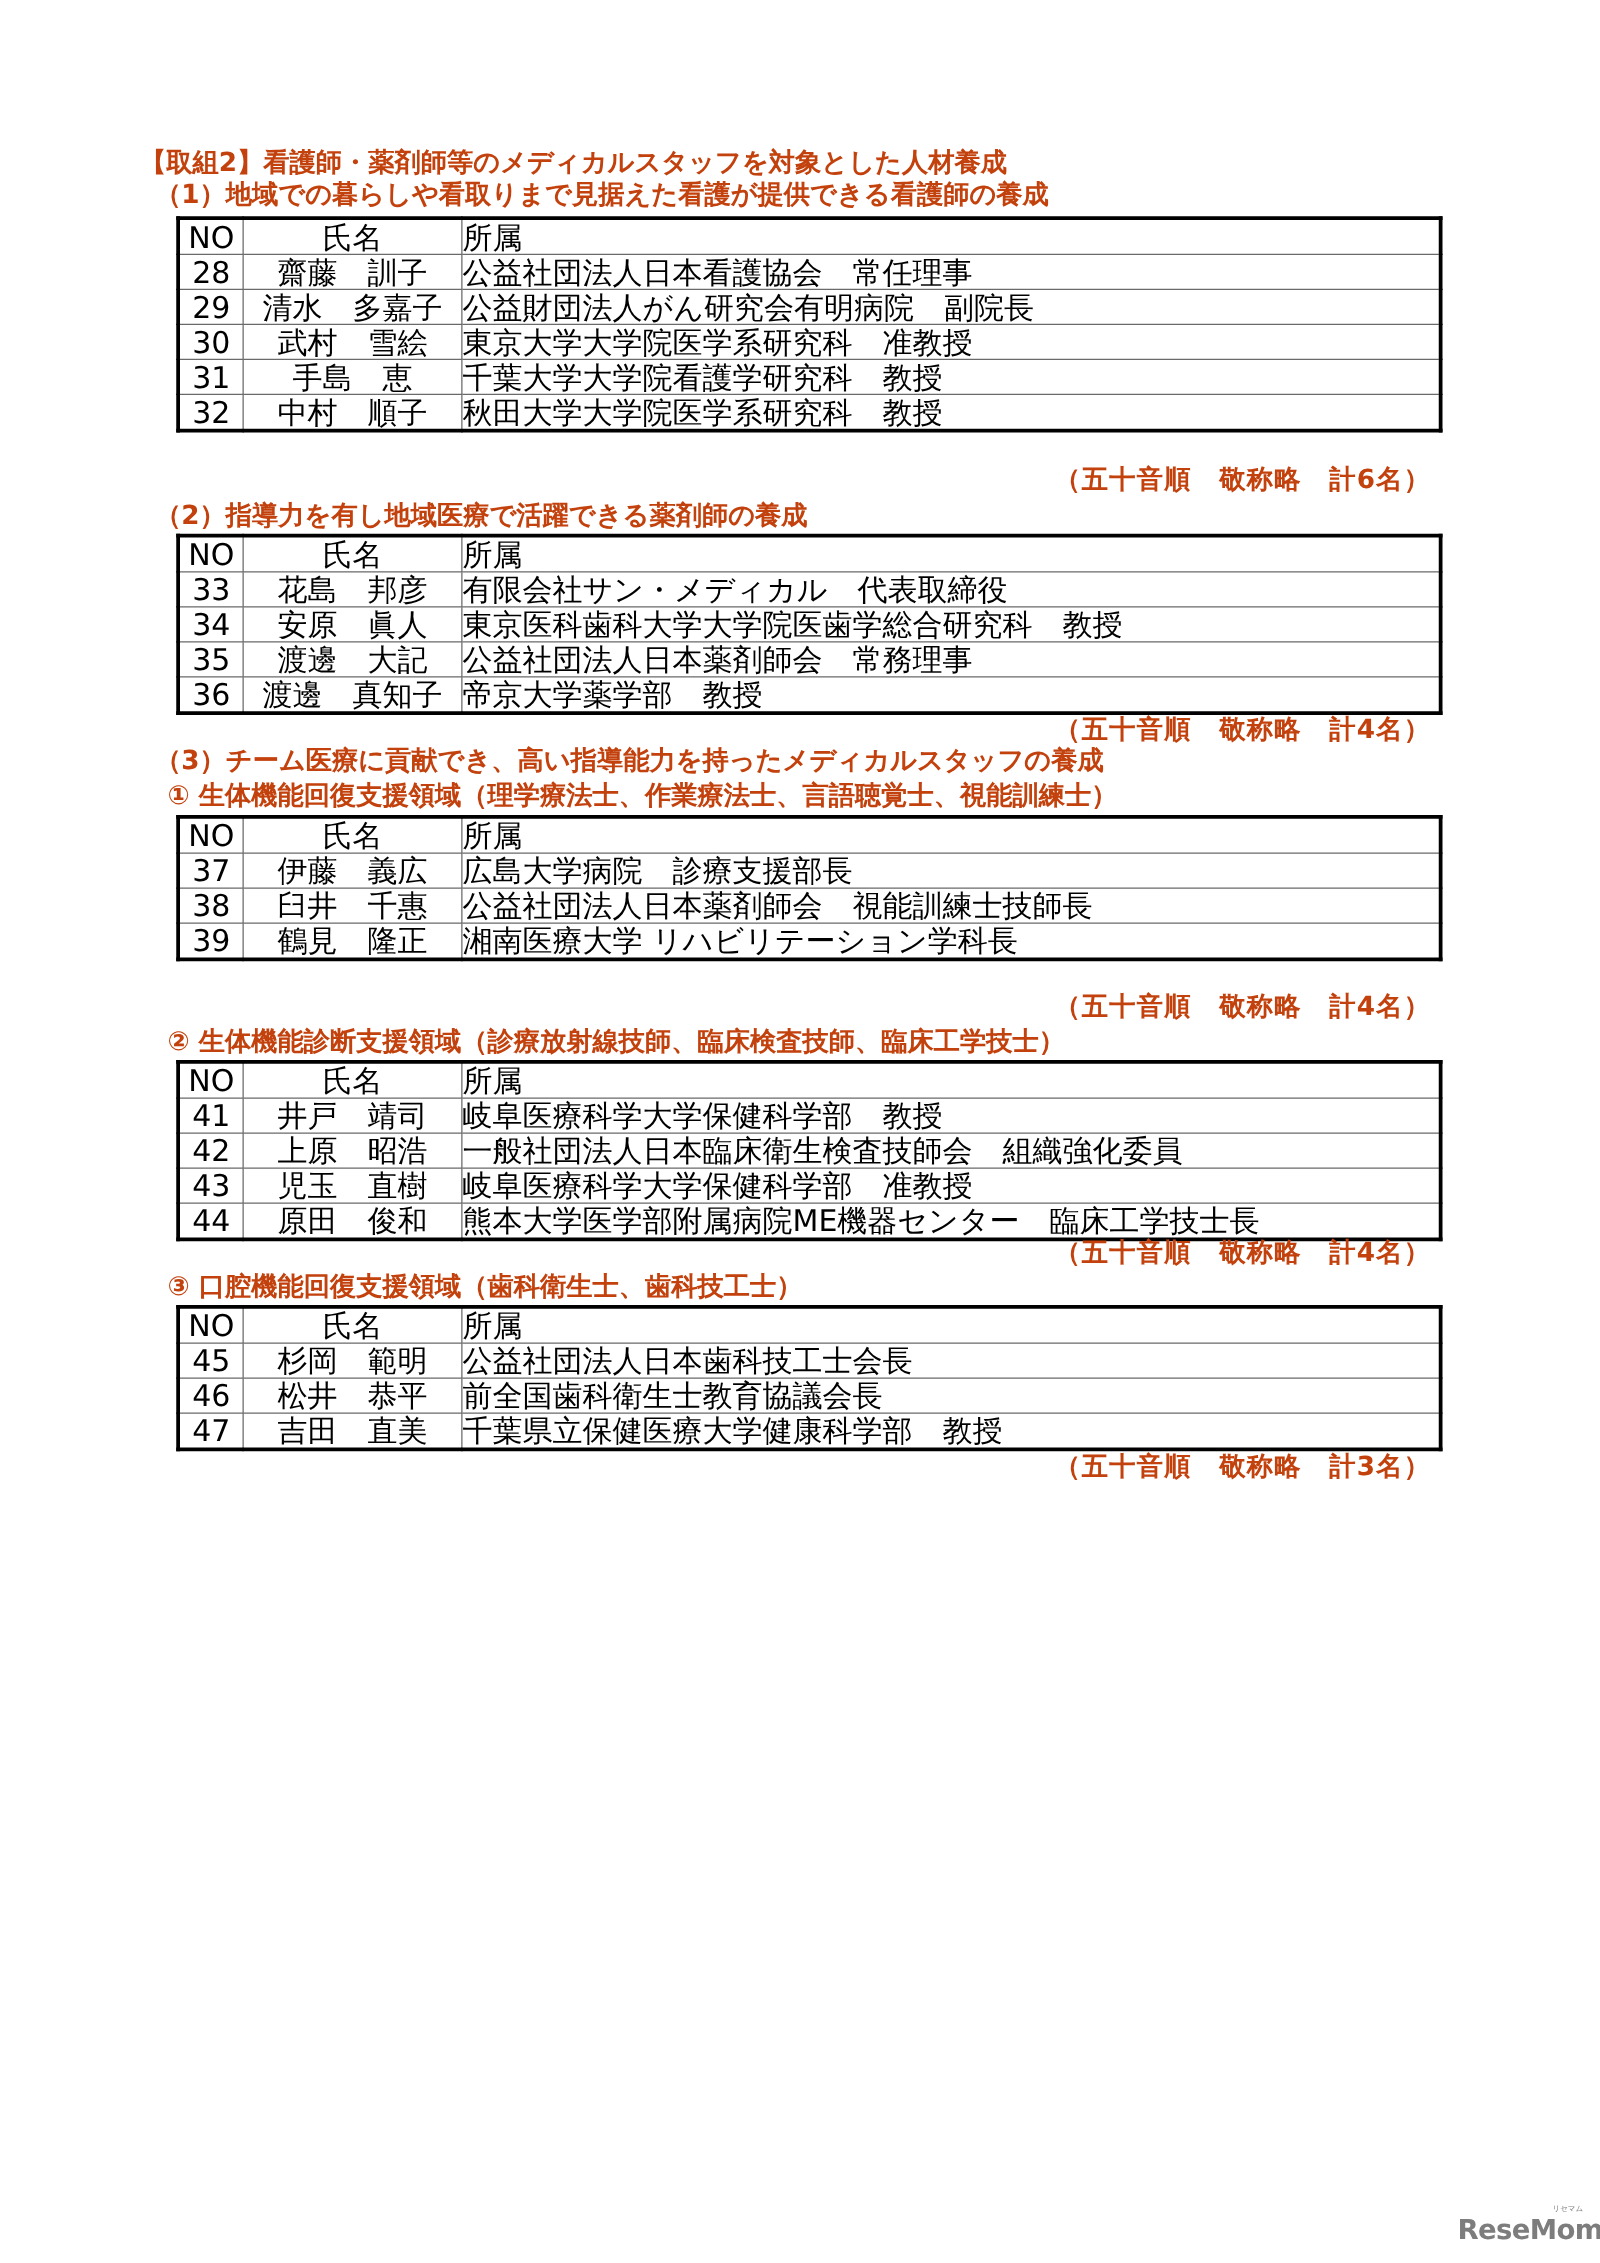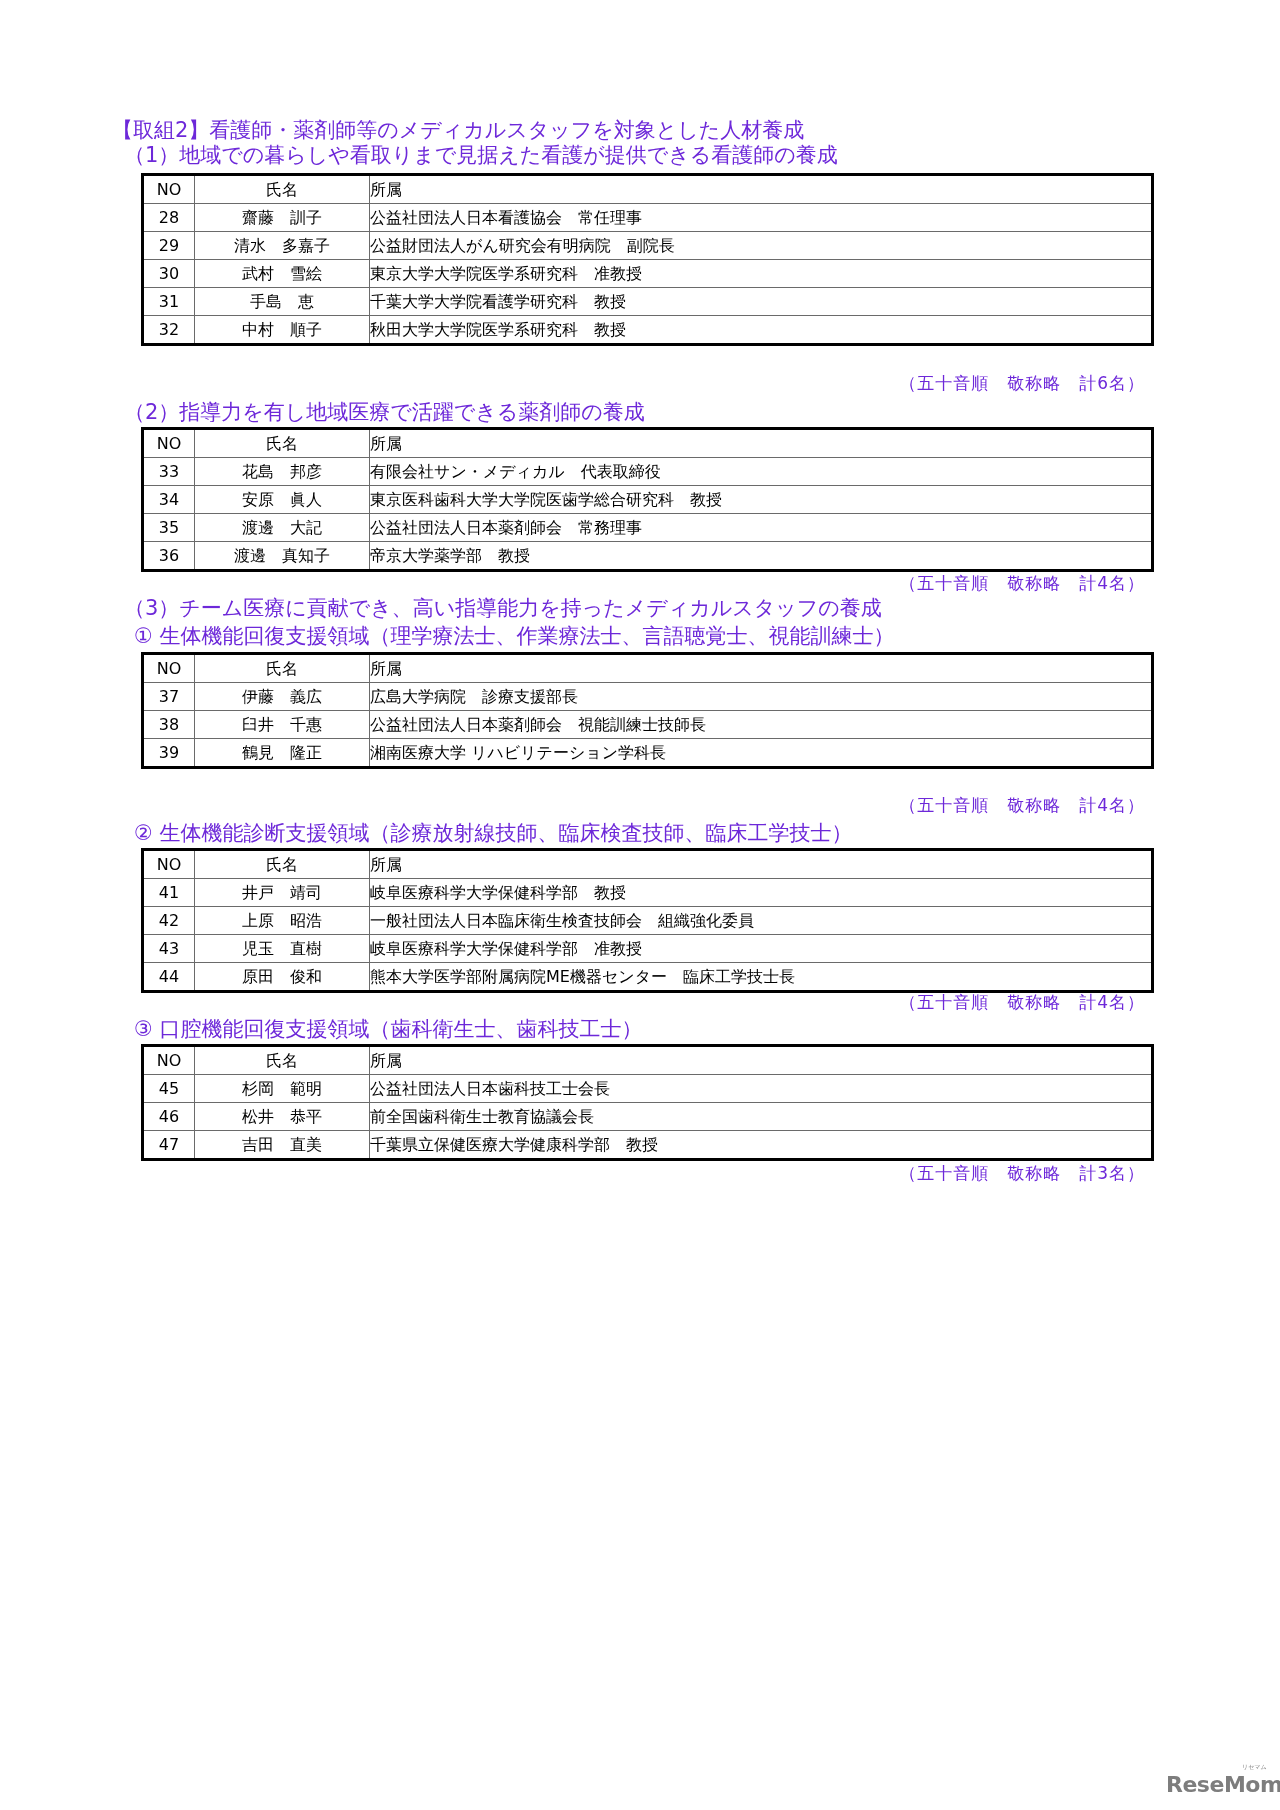--- a/index.html
+++ b/index.html
@@ -4,31 +4,32 @@
   <style>
     html, body { margin: 0; padding: 0; }
     body {
       width: 1280px; height: 1810px; position: relative; overflow: hidden;
       background: #ffffff; color: #000000;
       font-family: "DejaVu Sans", sans-serif;
     }
     .page { position: absolute; left: 0; top: 0; width: 1280px; height: 1810px; }
     .line {
       position: absolute; font-size: 21px; line-height: 24px; white-space: nowrap;
-      color: #6d28d9;
+      color: #c2410c;
+      font-weight: bold;
     }
     .title { left: 112px; top: 118px; }
     .heading { left: 124px; }
     .subheading { left: 134px; }
-    .note { right: 135px; font-size: 17px; letter-spacing: 1px; }
+    .note { right: 135px; font-size: 21px; letter-spacing: 1px; }
     table.member-table {
       position: absolute; left: 141px; width: 1010px;
       border-collapse: collapse; table-layout: fixed;
       border: 3px solid #000;
-      font-size: 16px;
+      font-size: 24px;
     }
     table.member-table col.c-no { width: 52px; }
     table.member-table col.c-name { width: 175px; }
     table.member-table col.c-aff { width: 783px; }
     table.member-table tr { height: 28px; }
     table.member-table td {
       border: 1px solid #6a6a6a; padding: 0; height: 27px; line-height: 26px;
       white-space: nowrap; overflow: hidden;
     }
     td.no, td.name { text-align: center; }

